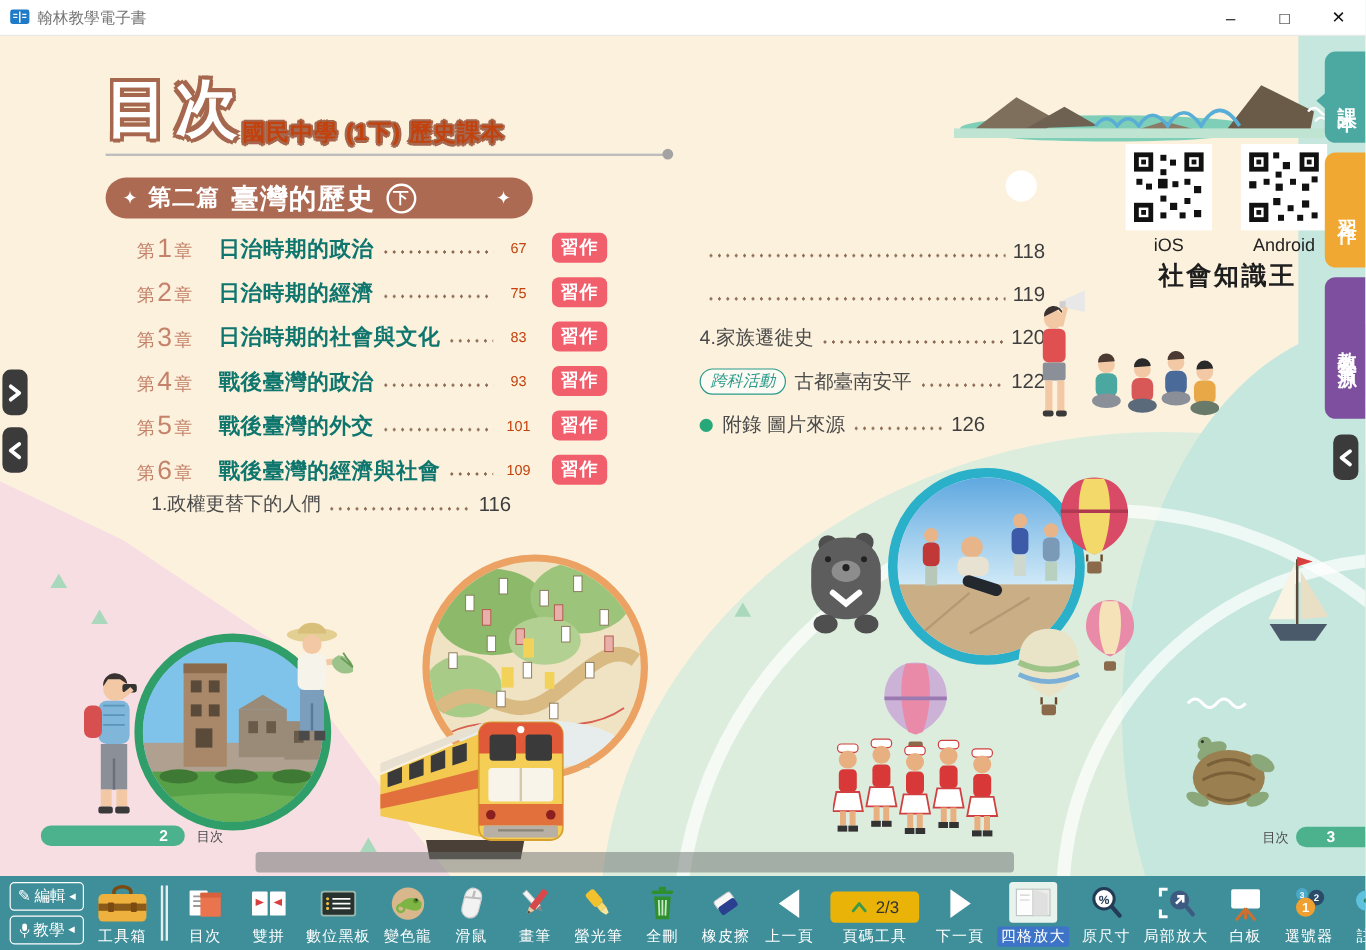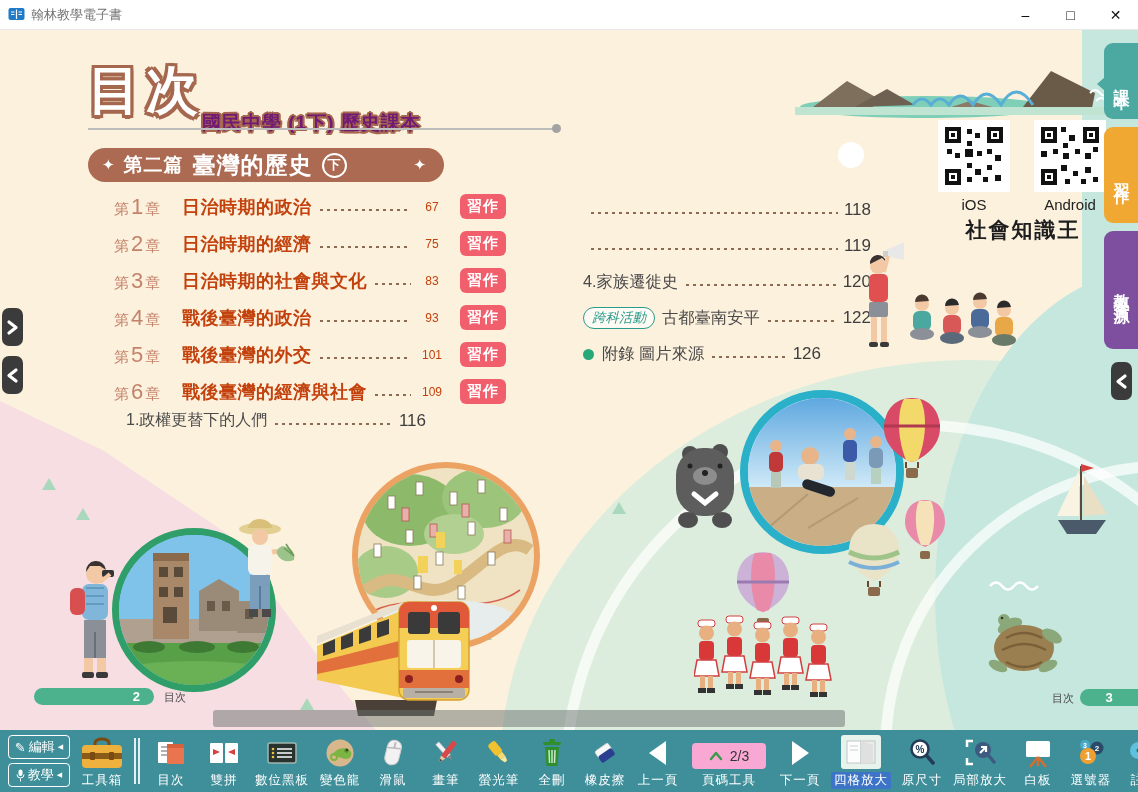--- a/index.html
+++ b/index.html
@@ -25,21 +25,21 @@
   .bg-sea{position:absolute;left:935px;top:240px;width:430px;height:650px;background:#c6e7de;border-radius:50%;}
   .bg-sea-top{position:absolute;left:1082px;top:0;width:56px;height:300px;background:#c6e7de;border-radius:0 0 0 46px;}
   .road{position:absolute;border:11px solid rgba(255,255,255,.7);border-radius:50%;background:transparent;}
   .tri{position:absolute;width:0;height:0;border-left:7px solid transparent;border-right:7px solid transparent;
        border-bottom:12px solid #a9d8bc;}
 
   
   .page-title{position:absolute;left:88px;top:26px;font-size:52px;font-weight:bold;color:#fff;letter-spacing:6px;
      text-shadow:-3px -3px 0 #a5674e,3px -3px 0 #a5674e,-3px 3px 0 #a5674e,3px 3px 0 #a5674e,
                  -3px 0 0 #a5674e,3px 0 0 #a5674e,0 -3px 0 #a5674e,0 4px 0 #a5674e;}
-  .subtitle{position:absolute;left:202px;top:80px;font-size:19px;font-weight:bold;color:#701a75;letter-spacing:1px;
+  .subtitle{position:absolute;left:202px;top:68px;font-size:19px;font-weight:bold;color:#c2410c;letter-spacing:1px;
      text-shadow:-1.5px -1.5px 0 #a5674e,1.5px -1.5px 0 #a5674e,-1.5px 1.5px 0 #a5674e,1.5px 1.5px 0 #a5674e,
                  0 2px 0 #a5674e,2px 0 0 #a5674e,0 -2px 0 #a5674e,-2px 0 0 #a5674e;}
   .hrule{position:absolute;left:88px;top:98px;width:466px;height:2px;background:#bdbdbd;}
   .hrule-dot{position:absolute;left:552px;top:94px;width:9px;height:9px;border-radius:50%;background:#a3a3a3;}
 
   .banner{position:absolute;left:88px;top:118px;width:356px;height:34px;background:#ac6a52;border-radius:18px;
           display:flex;align-items:center;color:#fff;padding:0 14px;box-sizing:border-box;gap:9px;}
   .banner .spk{font-size:15px;}
   .banner .part{font-size:19px;font-weight:bold;letter-spacing:1px;}
   .banner .btitle{font-size:23px;font-weight:bold;letter-spacing:1px;}
@@ -50,21 +50,21 @@
   
   .row{display:flex;align-items:center;}
   .leader{flex:1;height:8px;margin:6px 6px 0 6px;
           background-image:radial-gradient(circle,#8d6b52 1.3px,rgba(0,0,0,0) 1.4px);
           background-size:7px 8px;background-repeat:repeat-x;background-position:left center;}
   .chapters{position:absolute;left:114px;top:158px;width:392px;}
   .chrow{height:37px;cursor:pointer;}
   .ch-num{color:#c4826a;width:68px;flex:0 0 auto;display:flex;align-items:baseline;gap:2px;}
   .ch-num .p{font-size:15px;}
   .ch-num .n{font-size:22px;}
-  .ch-title{font-size:18px;font-weight:bold;color:#c2410c;letter-spacing:.5px;white-space:nowrap;}
+  .ch-title{font-size:18px;font-weight:bold;color:#0f766e;letter-spacing:.5px;white-space:nowrap;}
   .ch-page{font-size:12px;color:#c2410c;min-width:30px;text-align:center;}
   .hw-badge{margin-left:13px;background:#f25f6c;color:#fff;font-size:15px;font-weight:bold;
             padding:3px 7px;border-radius:6px;cursor:pointer;letter-spacing:1px;}
   .explore{position:absolute;left:114px;top:380px;width:312px;}
   .explore-h{font-size:15.5px;color:#7c5b49;margin-bottom:7px;}
   .explore .row{padding-left:12px;}
   .itext{font-size:16px;color:#4a4a4a;white-space:nowrap;}
   .ipage{font-size:17px;color:#3e3e3e;}
 
   .rlist{position:absolute;left:583px;top:162px;width:288px;}
@@ -115,21 +115,21 @@
         display:flex;align-items:center;justify-content:center;gap:3px;cursor:pointer;background:transparent;}
   .lbtn .mini{font-size:7px;}
   .titem{display:flex;flex-direction:column;align-items:center;justify-content:flex-end;gap:3px;
          min-width:44px;height:56px;cursor:pointer;flex:0 0 auto;}
   .ticon{height:32px;display:flex;align-items:center;justify-content:center;}
   .tlabel{font-size:12.5px;color:#fff;white-space:nowrap;letter-spacing:1px;}
   .titem.sel .ticon{background:#e9f3ee;border-radius:3px;padding:1px 4px;}
   .titem.sel .tlabel{background:#3d74c8;padding:0 3px;border-radius:2px;}
   .tdiv{width:2px;height:46px;border-left:2px solid rgba(255,255,255,.85);
         border-right:2px solid rgba(255,255,255,.85);flex:0 0 auto;}
-  .pagebox{width:74px;height:26px;background:#f9a8d4;border-radius:4px;display:flex;align-items:center;
+  .pagebox{width:74px;height:26px;background:#eab308;border-radius:4px;display:flex;align-items:center;
            justify-content:center;gap:7px;font-size:14px;color:#333;}
 </style>
 </head>
 <body>
 
 <div class="titlebar">
   <span class="appicon">
     <svg width="17" height="15" viewBox="0 0 17 15">
         <rect x="0.5" y="1" width="16" height="12" rx="2" fill="#1f7ac8"></rect>
         <path d="M8.5 2.5 V12" stroke="#fff" stroke-width="1.2"></path>

